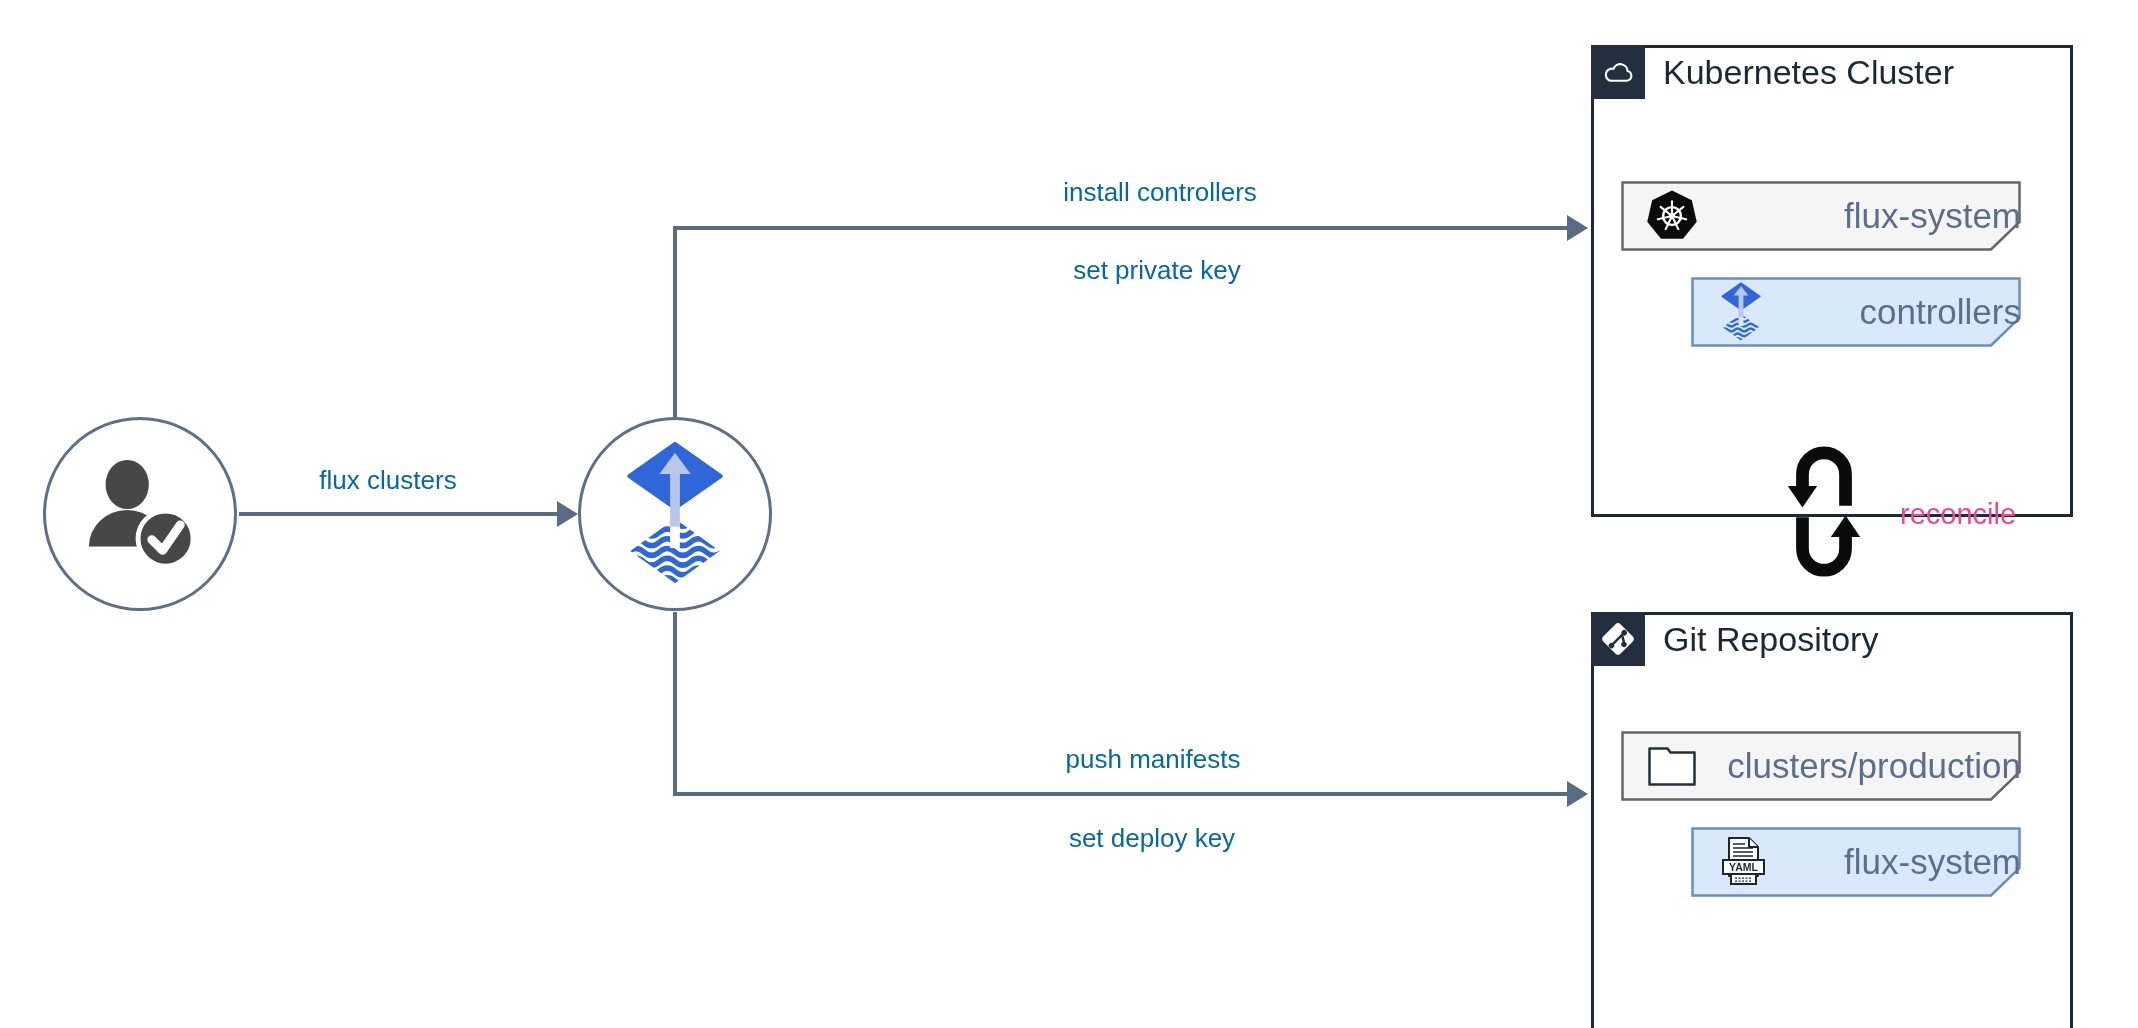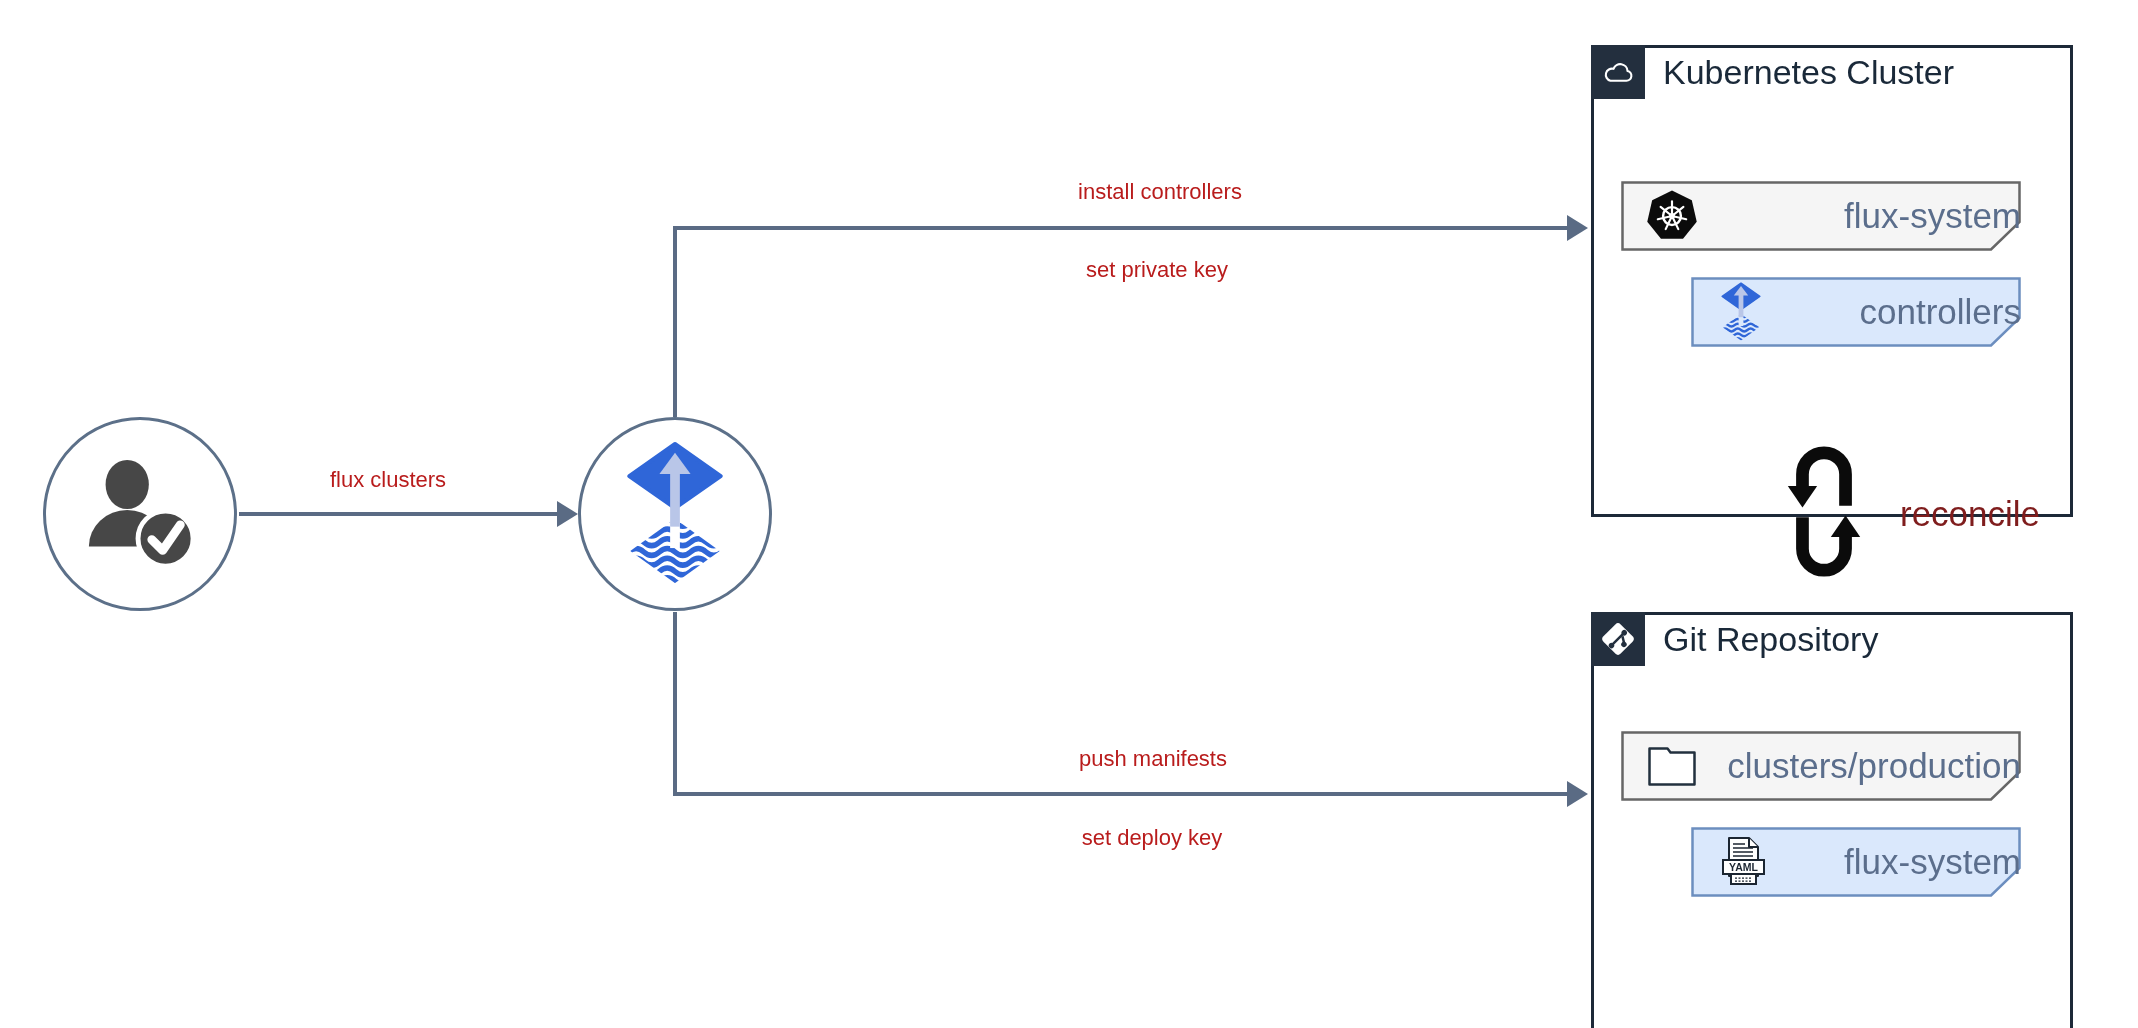--- a/index.html
+++ b/index.html
@@ -5,21 +5,21 @@
   html,body{margin:0;padding:0;background:#ffffff;}
   .canvas{position:relative;width:2138px;height:1028px;background:#ffffff;
           font-family:"Liberation Sans",sans-serif;overflow:hidden;}
 
   
   .edge-line{position:absolute;background:#5a6b84;}
   .arrowhead-right{position:absolute;width:0;height:0;
     border-top:13px solid transparent;border-bottom:13px solid transparent;
     border-left:21px solid #5a6b84;}
   .edge-label{position:absolute;transform:translate(-50%,-50%);
-    font-size:22px;color:#b91c1c;white-space:nowrap;}
+    font-size:26px;color:#0369a1;white-space:nowrap;}
 
   
   .circle-node{position:absolute;width:194px;height:194px;border-radius:50%;
     border:3px solid #5c7089;background:#fff;box-sizing:border-box;
     display:flex;align-items:center;justify-content:center;}
 
   
   .big-box{position:absolute;width:482px;height:472px;background:#fff;
     border:3px solid #1d2938;box-sizing:border-box;}
   .box-header{position:absolute;top:-3px;left:-3px;width:54px;height:54px;
@@ -30,21 +30,21 @@
   
   .card{position:absolute;height:70px;}
   .card .card-bg{position:absolute;left:0;top:0;}
   .card-content{position:absolute;left:0;top:0;right:0;bottom:0;
     display:flex;align-items:center;}
   .card-icon{flex:0 0 auto;display:flex;align-items:center;justify-content:center;}
   .card-label{flex:1 1 auto;text-align:right;font-size:35px;color:#5b6e8c;
     white-space:nowrap;}
 
   .reconcile-label{position:absolute;transform:translateY(-50%);
-    font-size:35px;color:#7f1d1d;white-space:nowrap;}
+    font-size:29px;color:#ec4899;white-space:nowrap;}
 </style>
 </head>
 <body>
 
 <div class="canvas">
 
   <div class="edge-line" style="left:239px;top:512px;width:320px;height:4px;"></div>
   <div class="arrowhead-right" style="left:557px;top:501px;"></div>
   <div class="edge-label" style="left:388px;top:480px;">flux clusters</div>
 

